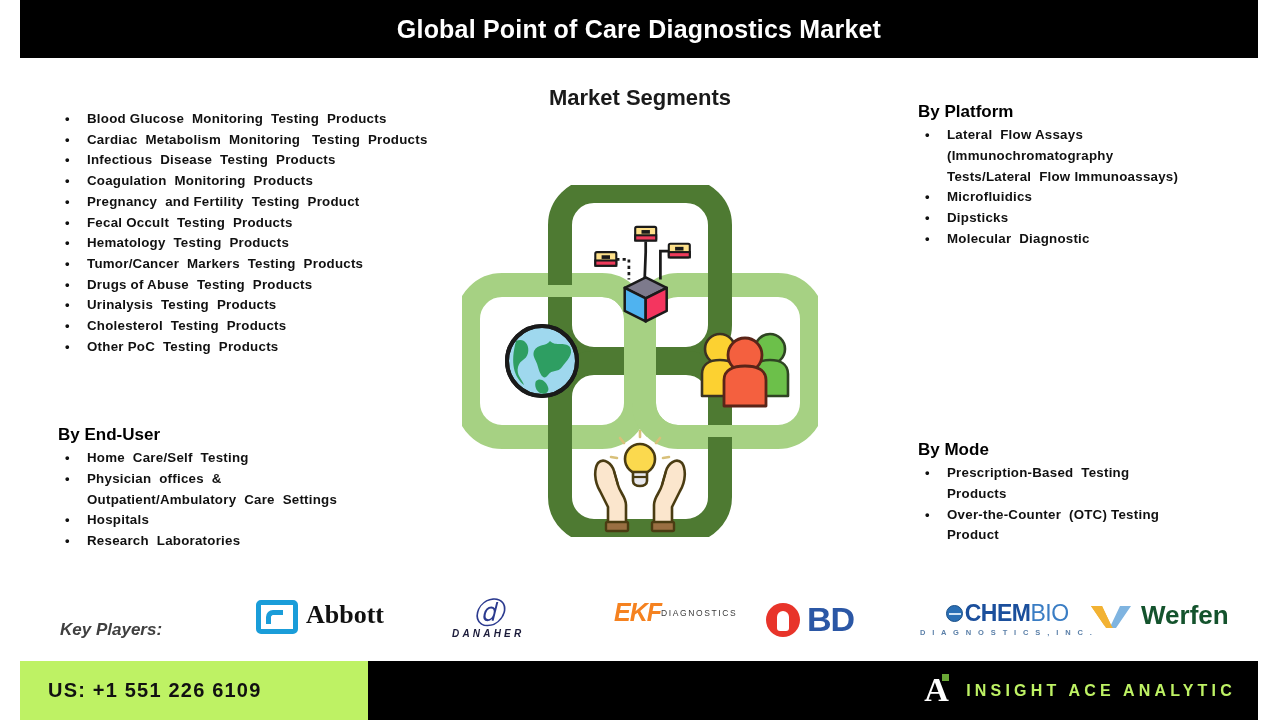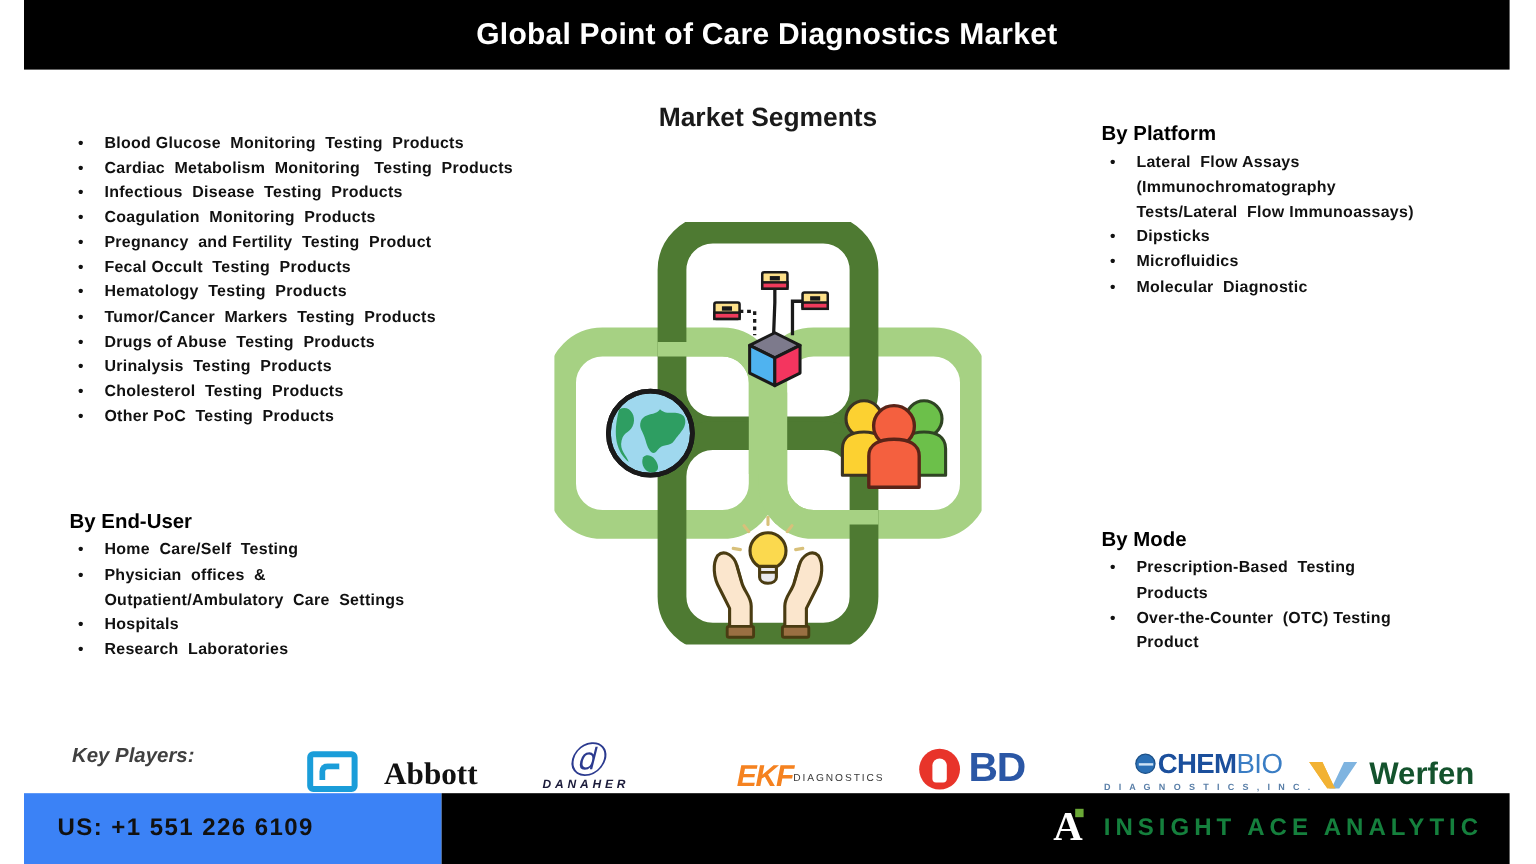--- a/index.html
+++ b/index.html
@@ -42,21 +42,21 @@
   .graphic{position:absolute;left:462px;top:185px;width:356px;height:352px;}
   .graphic svg{display:block;width:100%;height:100%;}
   
   .players-row{
     position:absolute;left:0;top:600px;width:1280px;height:60px;
   }
   .players-label{
     position:absolute;left:60px;top:20px;font-size:17px;font-weight:bold;
     font-style:italic;color:#404040;
   }
-  .logo{position:absolute;top:0;height:60px;display:flex;align-items:flex-end;gap:14px;}
+  .logo{position:absolute;top:0;height:60px;display:flex;align-items:flex-start;}
   .logo-abbott{left:256px;}
   .logo-danaher{left:452px;}
   .logo-ekf{left:614px;}
   .logo-bd{left:766px;}
   .logo-chembio{left:920px;}
   .logo-werfen{left:1090px;}
 
   .abbott-mark{width:42px;height:34px;border:5px solid #1a9dd9;border-radius:5px;
     position:relative;box-sizing:border-box;margin-right:8px;}
   .abbott-mark::after{content:"";position:absolute;left:5px;top:5px;width:17px;height:14px;
@@ -91,34 +91,34 @@
   .chembio-word{font-size:23px;font-weight:bold;color:#1b4f9c;letter-spacing:-.5px;}
   .chembio-word .lite{font-weight:normal;color:#3a7dc4;}
   .chembio-sub{font-size:7.5px;font-weight:bold;color:#5a7fa8;letter-spacing:2.4px;margin-top:1px;}
 
   .werfen-wrap{display:flex;align-items:center;}
   .werfen-mark{width:42px;height:26px;position:relative;margin-right:9px;}
   .werfen-word{font-size:26px;font-weight:bold;color:#14532d;}
 
   
   .footer-green{
-    position:absolute;left:20px;top:661px;width:348px;height:59px;background:#3b82f6;
+    position:absolute;left:20px;top:661px;width:348px;height:59px;background:#bef264;
     display:flex;align-items:center;
   }
   .footer-phone{font-size:20px;font-weight:bold;color:#111;letter-spacing:1.2px;padding-left:28px;}
   .footer-black{
     position:absolute;left:368px;top:661px;width:890px;height:59px;background:#000000;
     display:flex;align-items:center;justify-content:flex-end;
   }
   .brand-wrap{display:flex;align-items:center;padding-right:22px;}
   .brand-mark{position:relative;width:26px;height:34px;margin-right:16px;}
   .brand-a{font-size:34px;font-weight:bold;color:#ffffff;line-height:32px;
     font-family:"Liberation Serif",serif;}
   .brand-dot{position:absolute;right:1px;top:0;width:7px;height:7px;background:#6aa836;}
-  .brand-word{font-size:20px;font-weight:bold;color:#15803d;letter-spacing:4.2px;}
+  .brand-word{font-size:16px;font-weight:bold;color:#bef264;letter-spacing:4.2px;}
 </style>
 </head>
 <body>
 
 <div class="header-bar">
   <div class="header-title">Global Point of Care Diagnostics Market</div>
 </div>
 
 <div class="center-title">Market Segments</div>
 
@@ -149,22 +149,22 @@
     <li>Research  Laboratories</li>
   </ul>
 </div>
 
 <div class="col col-right" style="top:101px;">
   <div class="grp-title">By Platform</div>
   <ul class="bullets">
     <li>Lateral  Flow Assays</li>
     <li class="cont">(Immunochromatography</li>
     <li class="cont">Tests/Lateral  Flow Immunoassays)</li>
+    <li>Microfluidics</li>
     <li>Dipsticks</li>
-    <li>Microfluidics</li>
     <li>Molecular  Diagnostic</li>
   </ul>
 </div>
 
 <div class="col col-right" style="top:439px;">
   <div class="grp-title">By Mode</div>
   <ul class="bullets">
     <li>Prescription-Based  Testing</li>
     <li class="cont">Products</li>
     <li>Over-the-Counter  (OTC) Testing</li>

